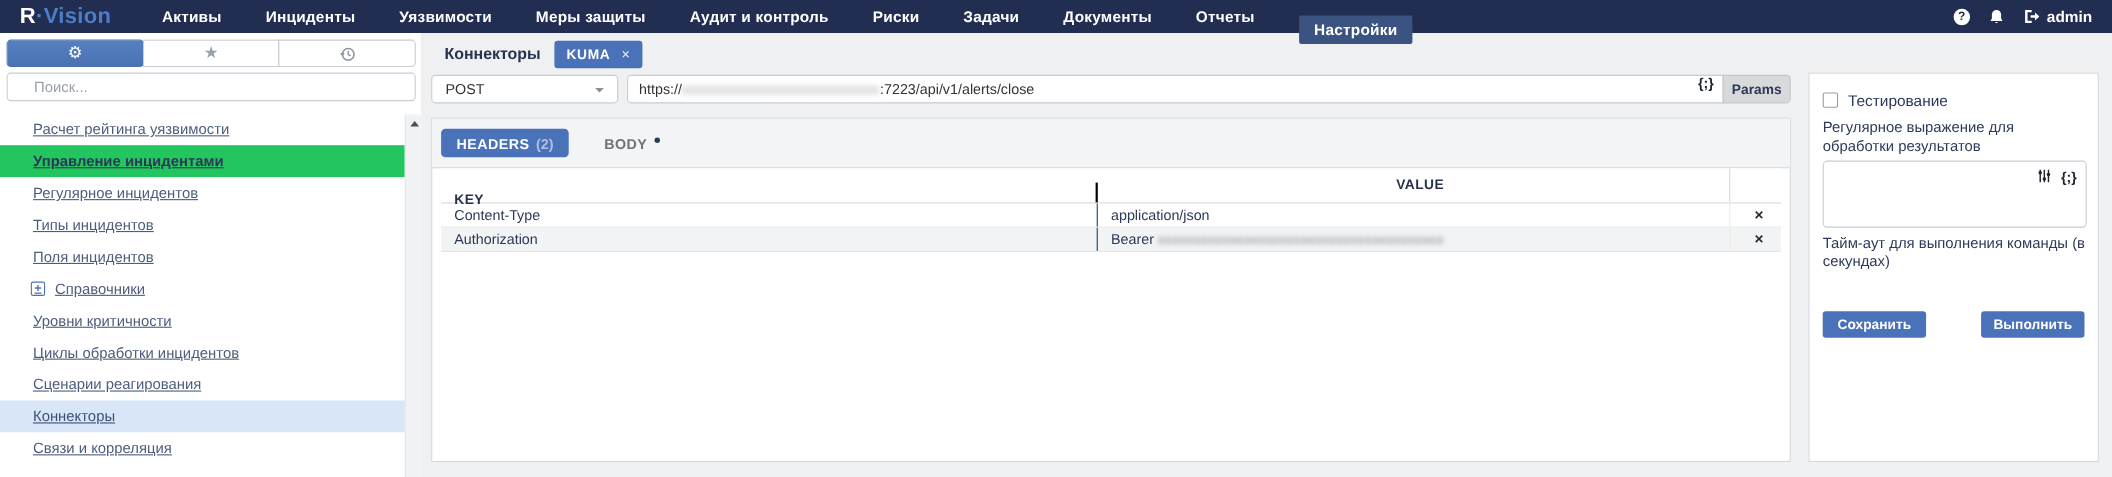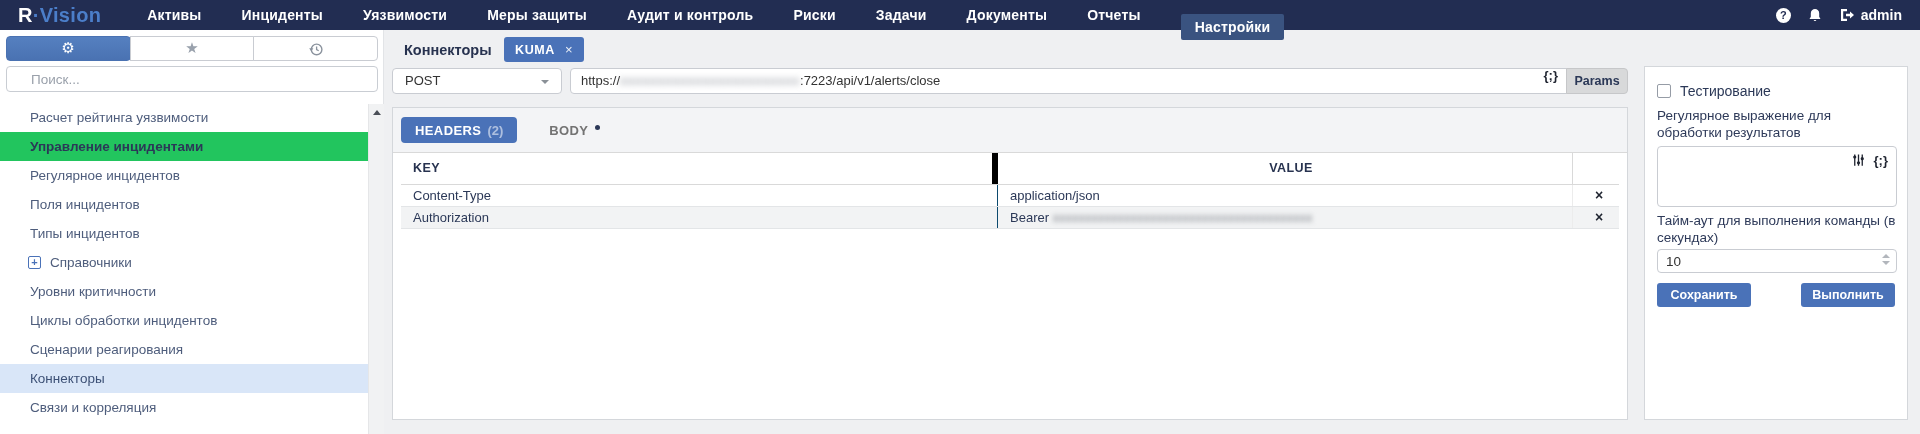--- a/index.html
+++ b/index.html
@@ -32,21 +32,21 @@
   .sb-tab { flex:1; background:#fff; border:1px solid #c9ccd2; display:flex; align-items:center; justify-content:center; cursor:pointer; }
   .sb-tab + .sb-tab { margin-left:-1px; }
   .sb-tab:first-child { border-radius:4px 0 0 4px; }
   .sb-tab:last-child { border-radius:0 4px 4px 0; }
   .sb-tab.selected { background:linear-gradient(#5580c0, #4a72b2); border-color:#4a72b2; border-radius:4px; }
   .gear-glyph { font-family:"DejaVu Sans", sans-serif; font-size:15px; color:#fff; line-height:1; }
   .star-glyph { font-family:"DejaVu Sans", sans-serif; font-size:15px; color:#99a1ac; line-height:1; }
   .sb-search { position:absolute; left:6px; top:36px; width:372px; height:26px; border:1px solid #c9cdd3; border-radius:4px; padding:0 24px; font-size:13.5px; color:#0369a1; font-family:inherit; outline:none; }
   .sb-search::placeholder { color:#9aa1ab; }
   .sb-list { position:absolute; left:0; top:73px; width:368px; }
-  .sb-item, .sb-section { height:29px; line-height:29px; font-size:13.5px; white-space:nowrap; overflow:hidden; cursor:pointer; }
+  .sb-item, .sb-section { height:29px; line-height:29px; font-size:13.5px; white-space:nowrap; overflow:hidden; cursor:pointer;text-decoration:underline; }
   .sb-item { padding-left:30px; color:#4e5d7c; }
   .sb-item.selected { background: var(--sidebar-selected-bg, #d9e6f8); color:#3d5176; }
   .sb-section { padding-left:30px; font-weight:700; color:#2b3857; background:#22c55e; cursor:default; }
   .sb-item.expandable { padding-left:28px; display:flex; align-items:center; gap:9px; }
   .plus-box { width:13px; height:13px; border:1px solid #4a72b8; border-radius:2px; color:#4a72b8; font-size:11px; font-weight:700; line-height:11px; text-align:center; flex:0 0 auto; }
   .sb-scroll { position:absolute; left:368px; top:74px; width:16px; height:330px; background:#f1f2f3; border-left:1px solid #e5e6e8; }
   .sb-scroll-up { position:absolute; left:4px; top:6px; width:0; height:0; border-left:4px solid transparent; border-right:4px solid transparent; border-bottom:5px solid #4a4f57; cursor:pointer; }
 
   
   .breadcrumb { position:absolute; left:404px; top:38px; height:24px; line-height:24px; font-size:14.5px; font-weight:700; color:#27324f; }
@@ -65,21 +65,21 @@
   .tab-strip { height:45px; background:#f3f4f6; border-bottom:1px solid #d9d9d9; display:flex; align-items:center; padding:0 8px; }
   .headers-chip { background:var(--accent,#4a72b8); border-radius:4px; height:26px; display:flex; align-items:center; padding:0 14px; gap:6px; cursor:pointer; }
   .headers-chip .hl { color:#fff; font-size:13px; font-weight:700; letter-spacing:.4px; }
   .headers-chip .hc { color:rgba(255,255,255,.55); font-size:13px; font-weight:700; }
   .body-tab { margin-left:32px; display:flex; align-items:center; gap:7px; cursor:pointer; }
   .body-tab .bl { color:#737373; font-size:13px; font-weight:700; letter-spacing:.4px; }
   .unsaved-dot { width:5px; height:5px; border-radius:50%; background:#2b3857; position:relative; top:-3px; }
 
   .thead { display:flex; height:32px; margin:0 8px; background:#fff; border-bottom:1px solid #d9d9d9; }
   .th { line-height:31px; font-size:12.5px; font-weight:700; letter-spacing:.4px; color:#27324f; padding-left:12px; }
-  .th-key { width:597px; border-right:6px solid #000000; }
+  .th-key { width:597px; border-right:2px solid #000000;margin-top:13px; }
   .th-value { width:575px; border-right:1px solid #d9d9d9;text-align:center; }
   .th-del { width:40px; }
   .trow { display:flex; height:22px; margin:0 8px; border-bottom:1px solid #e3e5e7; }
   .trow.alt { background:#f2f3f4; }
   .td { line-height:21px; font-size:13px; color:#2b3857; padding-left:12px; white-space:nowrap; overflow:hidden; }
   .td-key { width:597px; border-right:1px solid #0c4a6e; }
   .td-value { width:575px; border-right:1px solid #ececec; }
   .td-del { width:40px; text-align:center; font-size:14px; font-weight:700; color:#1f2430; cursor:pointer; line-height:20px; }
   .val-redacted { filter:blur(2.5px); color:#7a7f87; font-size:12px; letter-spacing:.5px; }
 
@@ -151,22 +151,22 @@
         <path d="M8.6 5.4v3.2l2.1 1.2" fill="none" stroke="#8b939e" stroke-width="1.3"></path>
         <polygon points="1.2,7.2 5.4,7.2 3.3,10.4" fill="#8b939e"></polygon>
       </svg>
     </div>
   </div>
   <input class="sb-search" type="text" placeholder="Поиск..." style="">
   <div class="sb-list" id="sidebar-list">
       <div class="sb-item">Расчет рейтинга уязвимости</div>
       <div class="sb-section">Управление инцидентами</div>
       <div class="sb-item">Регулярное инцидентов</div>
+      <div class="sb-item">Типы инцидентов</div>
       <div class="sb-item">Поля инцидентов</div>
-      <div class="sb-item">Типы инцидентов</div>
       <div class="sb-item expandable">
         <span class="plus-box">+</span>
         <span>Справочники</span>
       </div>
       <div class="sb-item">Уровни критичности</div>
       <div class="sb-item">Циклы обработки инцидентов</div>
       <div class="sb-item">Сценарии реагирования</div>
       <div class="sb-item selected">Коннекторы</div>
       <div class="sb-item">Связи и корреляция</div>
     </div>
@@ -231,22 +231,15 @@
       <svg width="15" height="16" viewBox="0 0 16 16">
         <path d="M4 2v12M8 2v12M12 2v12" stroke="#1f2430" stroke-width="1.4" fill="none"></path>
         <circle cx="4" cy="4.8" r="1.7" fill="#1f2430"></circle>
         <circle cx="8" cy="11" r="1.7" fill="#1f2430"></circle>
         <circle cx="12" cy="6.6" r="1.7" fill="#1f2430"></circle>
       </svg>
       <span class="vars-glyph">{;}</span>
     </div>
   </div>
   <div class="rp-label timeout">Тайм-аут для выполнения команды (в секундах)</div>
-  <div class="rp-number-wrap">
-    <input class="rp-number" type="text" value="10" style="">
-    <div class="spinner">
-      <div class="spin-up"></div>
-      <div class="spin-down"></div>
-    </div>
-  </div>
   <button class="rp-btn save">Сохранить</button>
   <button class="rp-btn run">Выполнить</button>
 </div>
 
 </body></html>

